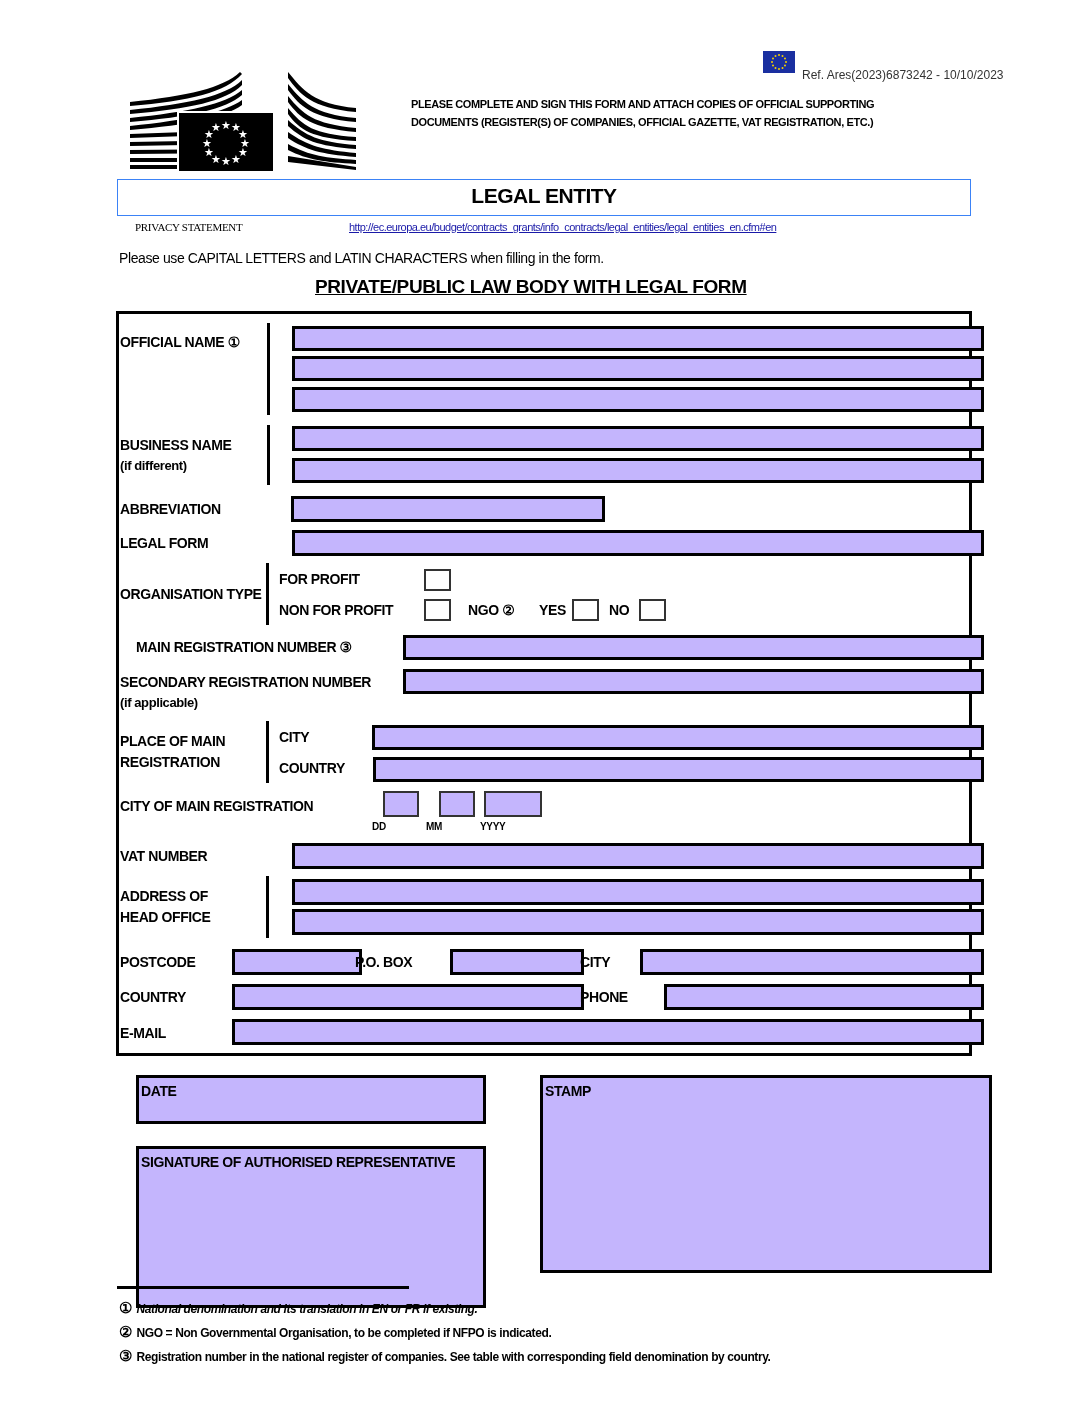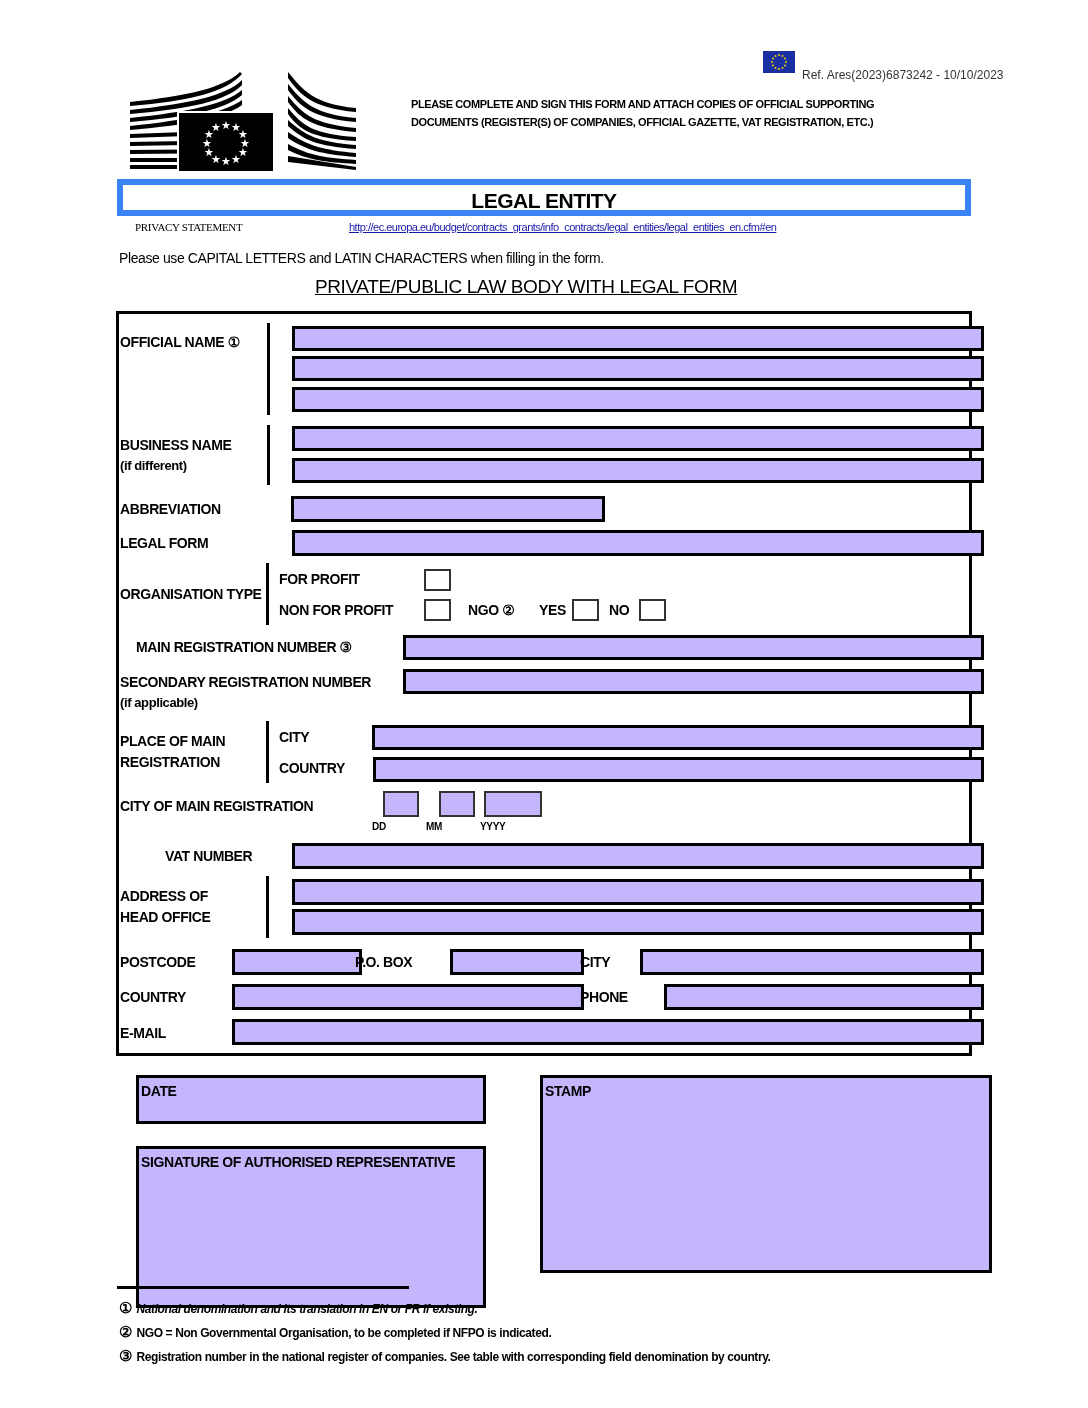--- a/index.html
+++ b/index.html
@@ -75,30 +75,30 @@
       <text x="81" y="86">★</text>
     <text x="79" y="77">★</text>
       <text x="81" y="68">★</text>
       <text x="88" y="61">★</text>
   </g>
 </svg>
 
 <div class="lbl" style="left:411px;top:96px;font-size:11px;">PLEASE COMPLETE AND SIGN THIS FORM AND ATTACH COPIES OF OFFICIAL SUPPORTING</div>
 <div class="lbl" style="left:411px;top:114px;font-size:11px;">DOCUMENTS (REGISTER(S) OF COMPANIES, OFFICIAL GAZETTE, VAT REGISTRATION, ETC.)</div>
 
-<div class="abs" style="left:117px;top:179px;width:854px;height:37px;border:6px solid #3b82f6;box-sizing:border-box;text-align:center;">
+<div class="abs" style="left:117px;top:179px;width:854px;height:37px;border:1px solid #3b82f6;box-sizing:border-box;text-align:center;">
   <span style="font-family:'Liberation Sans Narrow','Liberation Sans',sans-serif;font-weight:bold;font-size:21px;line-height:31px;letter-spacing:-0.5px;">LEGAL ENTITY</span>
 </div>
 
 <div class="abs" style="left:135px;top:221px;font-size:11px;letter-spacing:-0.3px;font-family:Liberation Serif, serif;">PRIVACY STATEMENT</div>
 <a class="abs" style="left:349px;top:221px;font-size:11px;letter-spacing:-0.5px;color:#1a1aa8;text-decoration:underline;white-space:nowrap;">http://ec.europa.eu/budget/contracts_grants/info_contracts/legal_entities/legal_entities_en.cfm#en</a>
 
 <div class="abs" style="left:119px;top:250px;font-size:14px;letter-spacing:-0.4px;white-space:nowrap;">Please use CAPITAL LETTERS and LATIN CHARACTERS when filling in the form.</div>
 
-<div class="abs" style="left:315px;top:276px;font-family:'Liberation Sans Narrow','Liberation Sans',sans-serif;font-weight:normal;font-size:19px;letter-spacing:-0.4px;text-decoration:underline;white-space:nowrap;">PRIVATE/PUBLIC LAW BODY WITH LEGAL FORM</div>
+<div class="abs" style="left:315px;top:276px;font-family:'Liberation Sans Narrow','Liberation Sans',sans-serif;font-weight:bold;font-size:19px;letter-spacing:-0.4px;text-decoration:underline;white-space:nowrap;">PRIVATE/PUBLIC LAW BODY WITH LEGAL FORM</div>
 
 <div class="abs" style="left:116px;top:311px;width:856px;height:745px;border:3px solid #000;box-sizing:border-box;"></div>
 
 <div class="lbl" style="left:120px;top:334px;">OFFICIAL NAME ①</div>
 <div class="vbar" style="left:267px;top:323px;height:92px;"></div>
 <input class="box" style="left: 272px; top: 326px; width: 692px; height: 25px;" value="">
 <input class="box" style="left: 272px; top: 356px; width: 692px; height: 25px;" value="">
 <input class="box" style="left: 272px; top: 387px; width: 692px; height: 25px;" value="">
 
 <div class="lbl" style="left:120px;top:437px;">BUSINESS NAME</div>
@@ -141,21 +141,21 @@
 <input class="box" style="left: 353px; top: 757px; width: 611px; height: 25px;" value="">
 
 <div class="lbl" style="left:120px;top:798px;">CITY OF MAIN REGISTRATION</div>
 <input class="box" style="left: 363px; top: 791px; width: 36px; height: 26px; border-width: 2px; border-color: rgb(51, 51, 51);" value="">
 <input class="box" style="left: 419px; top: 791px; width: 36px; height: 26px; border-width: 2px; border-color: rgb(51, 51, 51);" value="">
 <input class="box" style="left: 464px; top: 791px; width: 58px; height: 26px; border-width: 2px; border-color: rgb(51, 51, 51);" value="">
 <div class="lbl small" style="left:372px;top:819px;font-size:10px;">DD</div>
 <div class="lbl small" style="left:426px;top:819px;font-size:10px;">MM</div>
 <div class="lbl small" style="left:480px;top:819px;font-size:10px;">YYYY</div>
 
-<div class="lbl" style="left:120px;top:848px;padding-left:45px;">VAT NUMBER</div>
+<div class="lbl" style="left:120px;top:848px;">VAT NUMBER</div>
 <input class="box" style="left: 272px; top: 843px; width: 692px; height: 26px;" value="">
 
 <div class="lbl" style="left:120px;top:888px;">ADDRESS OF</div>
 <div class="lbl" style="left:120px;top:909px;">HEAD OFFICE</div>
 <div class="vbar" style="left:266px;top:876px;height:62px;"></div>
 <input class="box" style="left: 272px; top: 879px; width: 692px; height: 26px;" value="">
 <input class="box" style="left: 272px; top: 909px; width: 692px; height: 26px;" value="">
 
 <div class="lbl" style="left:120px;top:954px;">POSTCODE</div>
 <input class="box" style="left: 212px; top: 949px; width: 130px; height: 26px;" value="">

